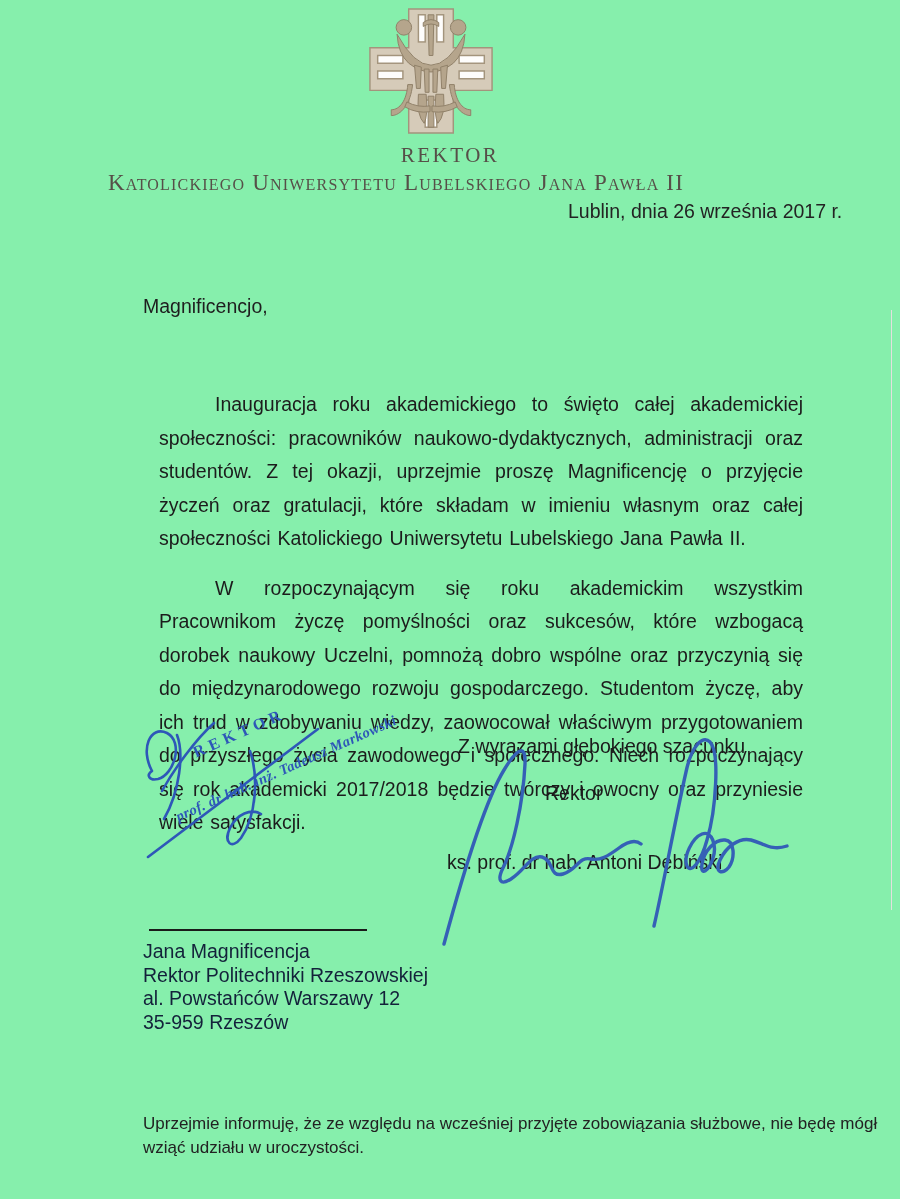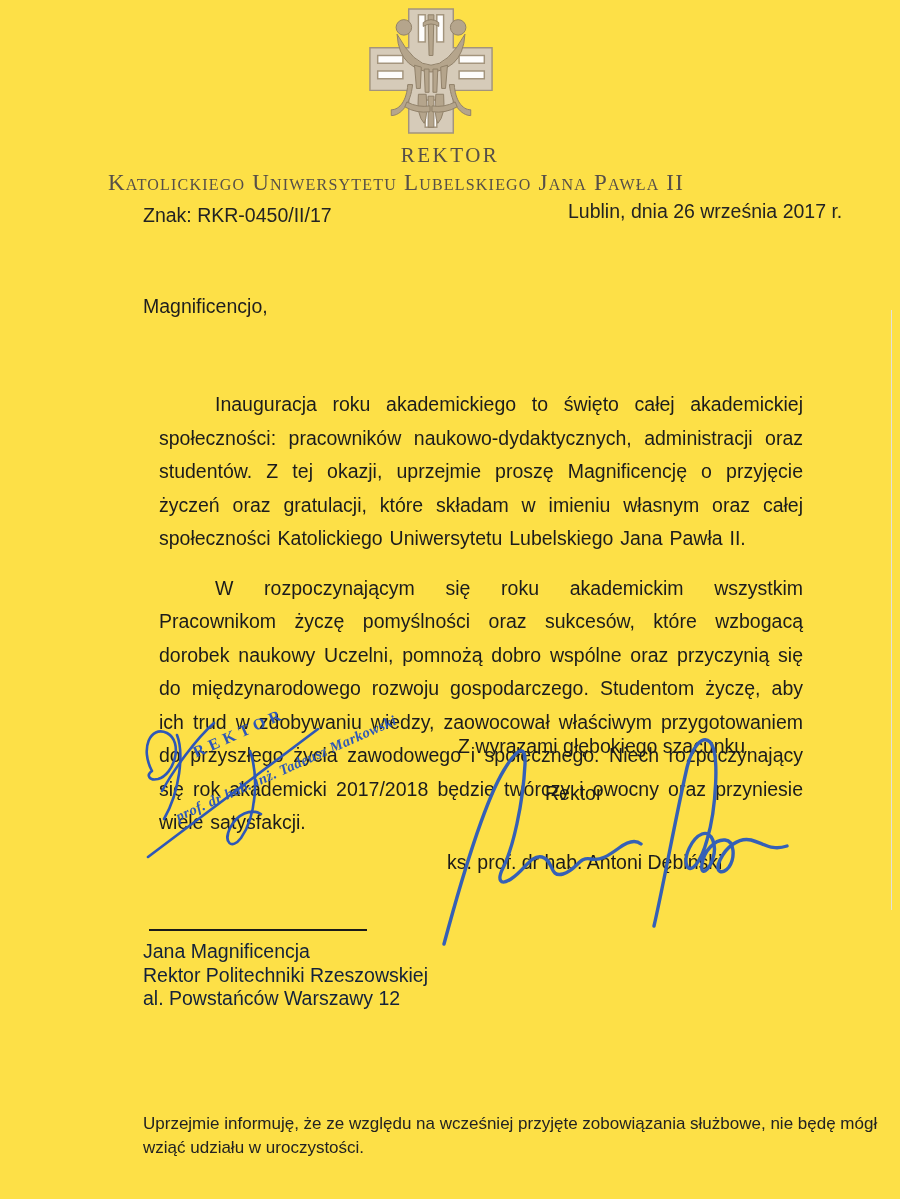--- a/index.html
+++ b/index.html
@@ -1,20 +1,20 @@
 <!DOCTYPE html>
 <html><head>
 <meta charset="utf-8">
 <style>
   html,body{margin:0;padding:0;background:#e8e8e8;}
   .page{
     position:relative;
     width:900px;height:1199px;
     margin:0 auto;
-    background:#fde047;
+    background:#86efac;
     overflow:hidden;
     font-family:"Liberation Sans",sans-serif;
     color:#1b1b1b;
   }
   .scan-edge{
     position:absolute;top:310px;right:8px;width:1px;height:600px;
     background:#e2e0de;
   }
   
   .emblem{
@@ -135,21 +135,20 @@
       <path d="M78 90 Q80 112 72 120 Q68 112 70 90 Z"></path>
       <path d="M62 92 L62 124 L68 124 L68 92 Z"></path>
       <path d="M40 98 Q52 104 64 102 L64 108 Q50 110 38 103 Z"></path>
       <path d="M90 98 Q78 104 66 102 L66 108 Q80 110 92 103 Z"></path>
     </g>
   </svg>
 
   <div class="hdr-rektor">REKTOR</div>
   <div class="hdr-univ">Katolickiego Uniwersytetu Lubelskiego Jana Pawła II</div>
 
-  <div class="meta-znak">Znak: RKR-0450/II/17</div>
   <div class="meta-date">Lublin, dnia 26 września 2017 r.</div>
 
   <div class="salutation">
     <div>Magnificencjo,</div>
   </div>
 
   <div class="body-text">
     <p>Inauguracja roku akademickiego to święto całej akademickiej społeczności: pracowników naukowo-dydaktycznych, administracji oraz studentów. Z tej okazji, uprzejmie proszę Magnificencję o przyjęcie życzeń oraz gratulacji, które składam w imieniu własnym oraz całej społeczności Katolickiego Uniwersytetu Lubelskiego Jana Pawła II.</p>
     <p>W rozpoczynającym się roku akademickim wszystkim Pracownikom życzę pomyślności oraz sukcesów, które wzbogacą dorobek naukowy Uczelni, pomnożą dobro wspólne oraz przyczynią się do międzynarodowego rozwoju gospodarczego. Studentom życzę, aby ich trud w zdobywaniu wiedzy, zaowocował właściwym przygotowaniem do przyszłego życia zawodowego i społecznego. Niech rozpoczynający się rok akademicki 2017/2018 będzie twórczy i owocny oraz przyniesie wiele satysfakcji.</p>
   </div>
@@ -177,17 +176,18 @@
   <div class="stamp-text">
     <div class="stamp-title">REKTOR</div>
     <div class="stamp-name">prof. dr hab. inż. Tadeusz Markowski</div>
   </div>
 
   <div class="addr-rule"></div>
   <div class="recipient">
     <div>Jana Magnificencja</div>
     <div>Rektor Politechniki Rzeszowskiej</div>
     <div>al. Powstańców Warszawy 12</div>
+    <div>35-959 Rzeszów</div>
   </div>
 
   <div class="footnote">Uprzejmie informuję, że ze względu na wcześniej przyjęte zobowiązania służbowe, nie będę mógł wziąć udziału w uroczystości.</div>
 
 </div>
 
 </body></html>

